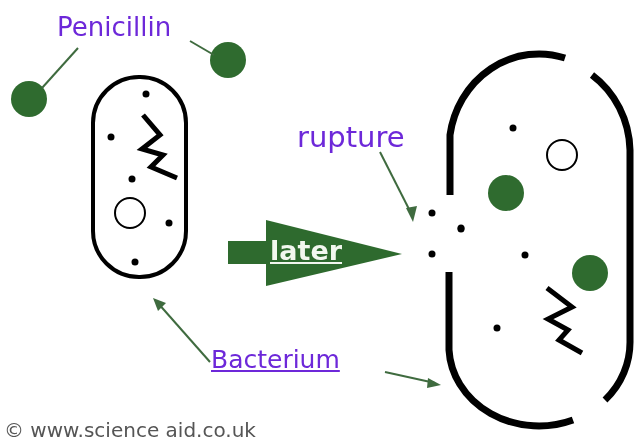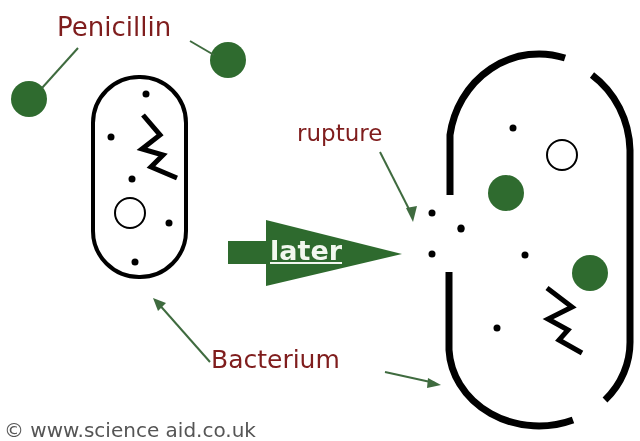--- a/index.html
+++ b/index.html
@@ -1,21 +1,21 @@
 <!DOCTYPE html>
 <html><head>
 <meta charset="utf-8">
 <style>
   html, body { margin: 0; padding: 0; background: #ffffff; }
   body { width: 640px; height: 441px; overflow: hidden; position: relative; font-family: "DejaVu Sans", sans-serif; }
   #stage { position: absolute; left: 0; top: 0; width: 640px; height: 441px; }
-  .label { position: absolute; color: #7f1d1d; font-family: "DejaVu Sans", sans-serif; white-space: nowrap; }
+  .label { position: absolute; color: #6d28d9; font-family: "DejaVu Sans", sans-serif; white-space: nowrap; }
   .lbl-penicillin { left: 57px; top: 12px; font-size: 26px; }
-  .lbl-rupture { left: 297px; top: 120px; font-size: 23px; }
-  .lbl-bacterium { left: 211px; top: 345px; font-size: 25px; }
+  .lbl-rupture { left: 297px; top: 120px; font-size: 29px; }
+  .lbl-bacterium { left: 211px; top: 345px; font-size: 25px; text-decoration: underline; }
   .lbl-later { position: absolute; left: 270px; top: 235px; font-size: 27px; font-weight: bold; color: #f2f7ef; text-decoration: underline; }
   .copyright { position: absolute; left: 4px; top: 418px; font-size: 20px; color: #555; }
 </style>
 </head>
 <body>
 
 <svg id="stage" viewBox="0 0 640 441" xmlns="http://www.w3.org/2000/svg">
 
   <circle cx="29" cy="99" r="18" fill="#2f6b2f"></circle>
   <circle cx="228" cy="60" r="18" fill="#2f6b2f"></circle>

